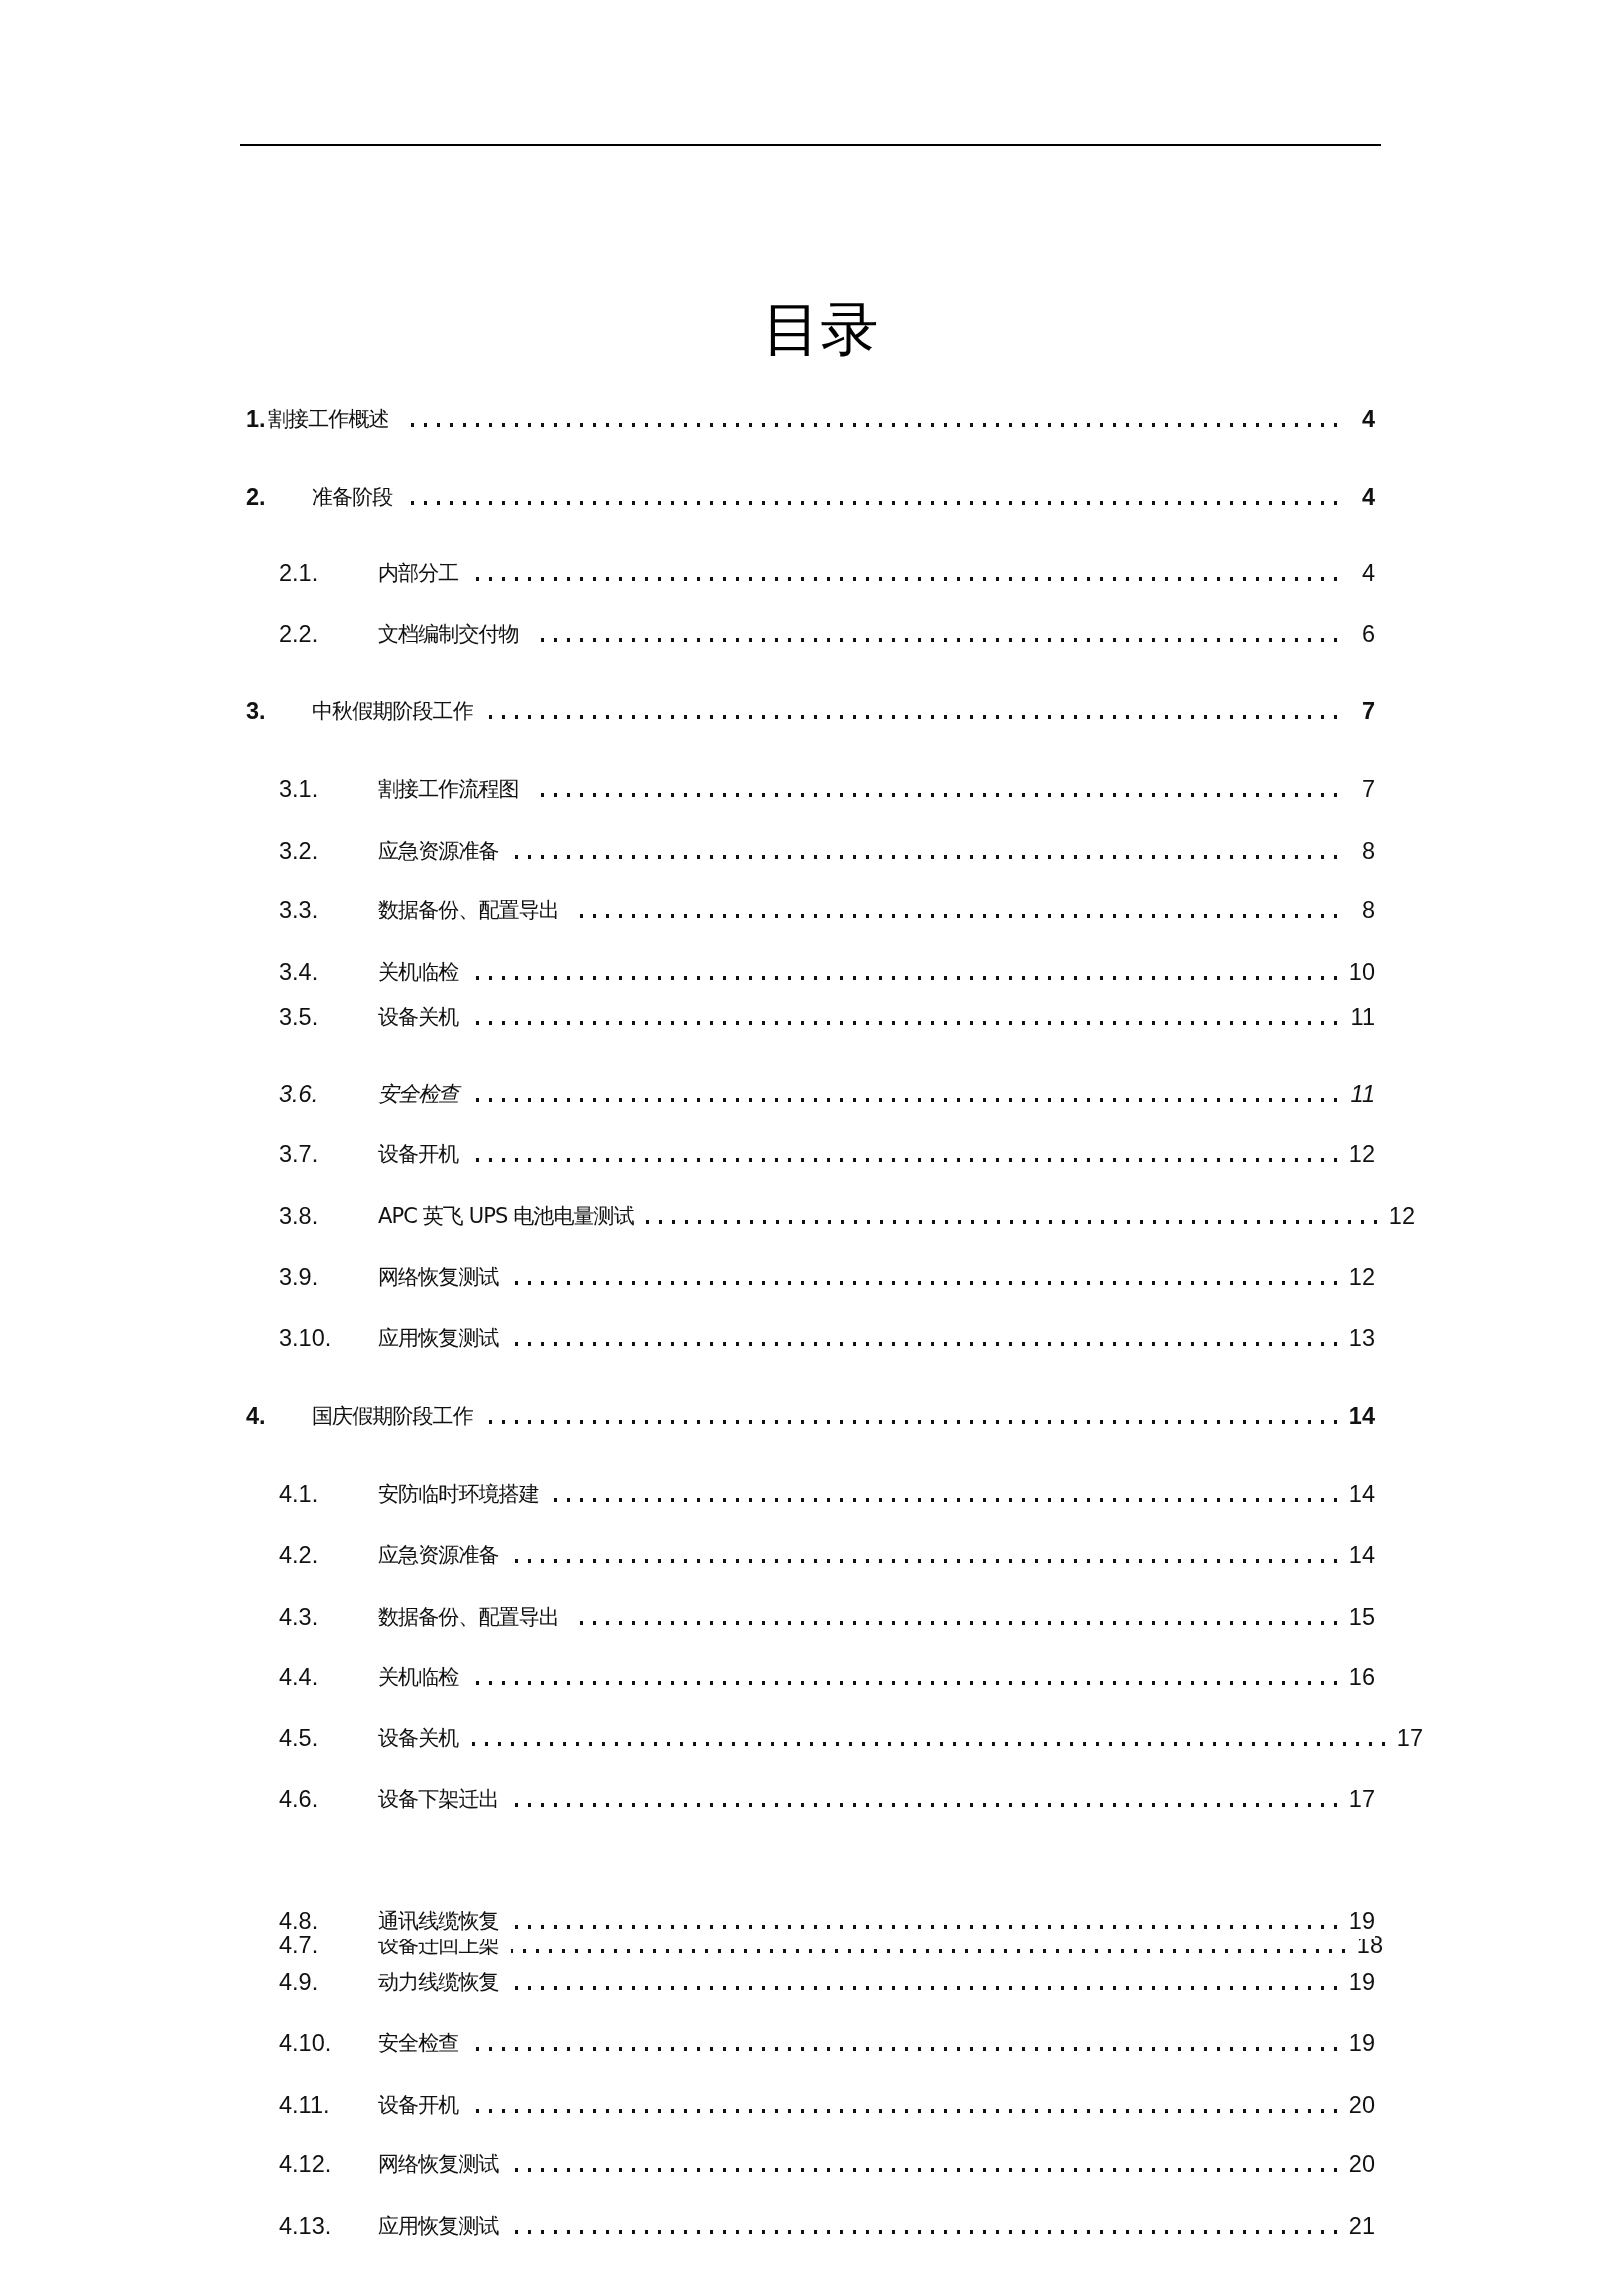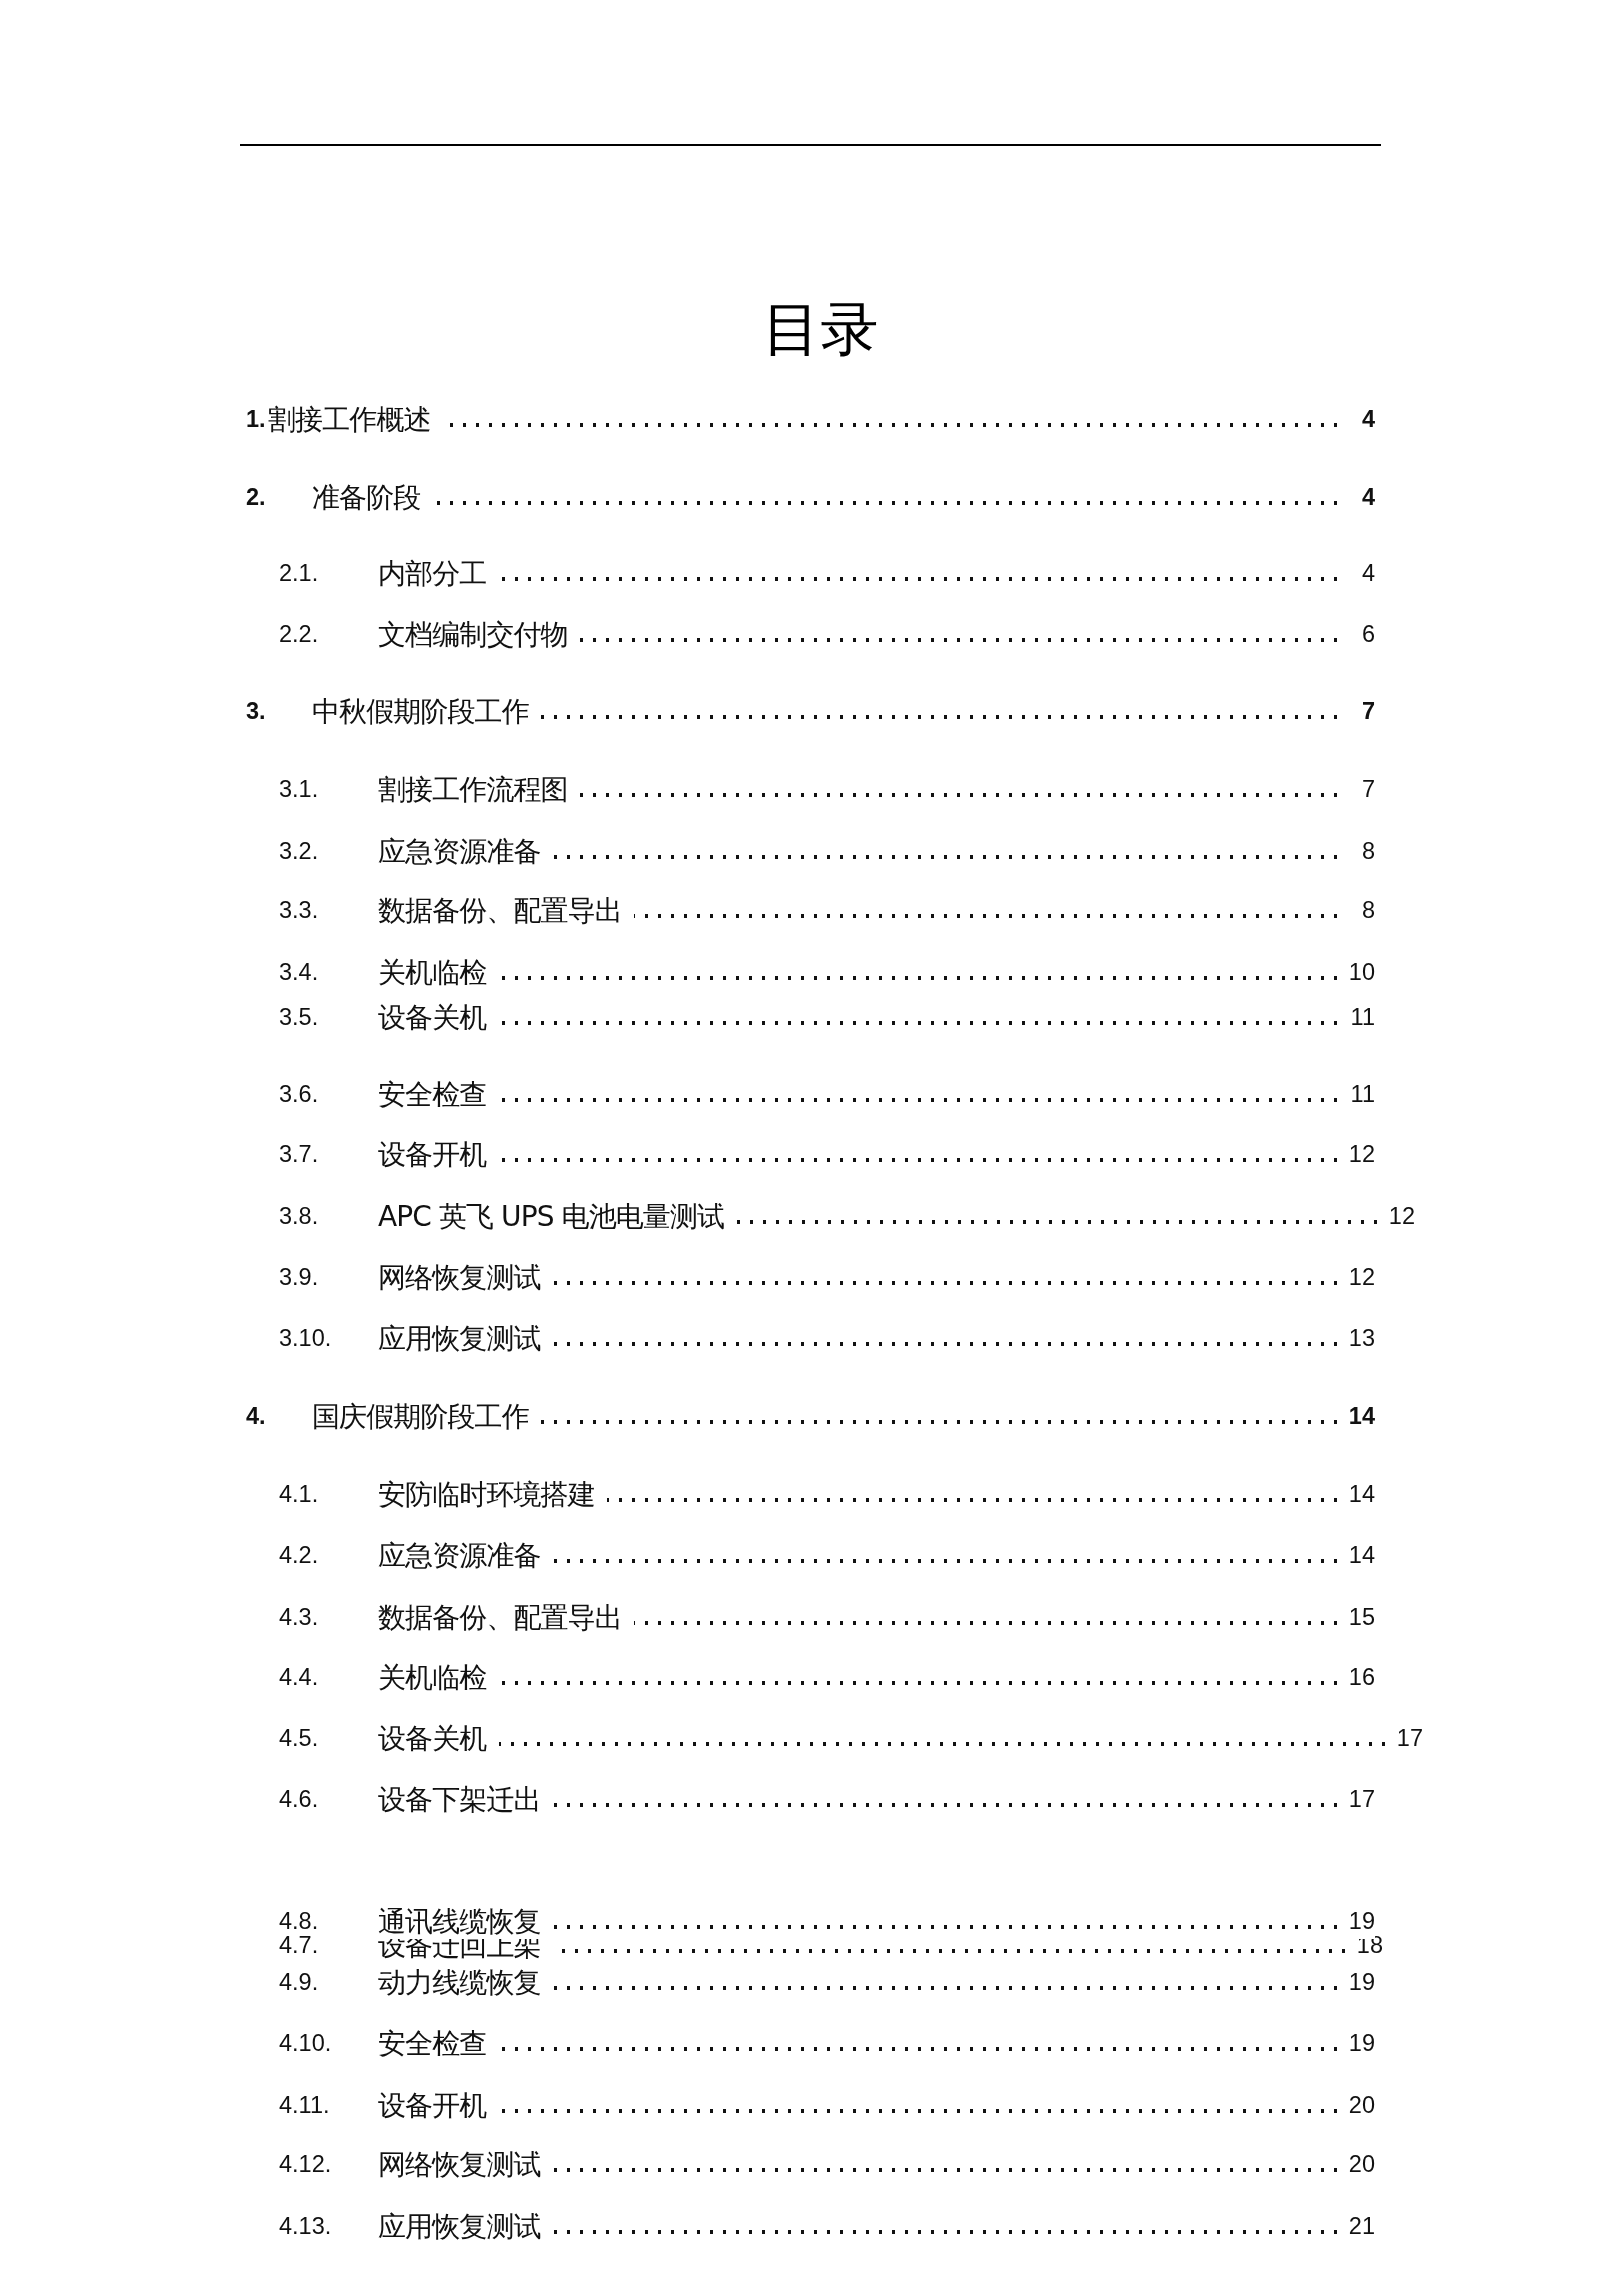--- a/index.html
+++ b/index.html
@@ -14,21 +14,21 @@
     position: absolute; left: 0; width: 1641px; top: 255px; text-align: center;
     font-family: "DejaVu Sans", sans-serif; font-size: 58px; line-height: 70px; font-weight: normal; color: #000;
   }
   .toc-row {
     position: absolute; left: 0; width: 1623px; height: 35px;
   }
   .toc-row .num, .toc-row .label, .toc-row .page {
     position: absolute; top: 0; line-height: 35px; white-space: nowrap;
   }
   .toc-row .num { font-size: 23.5px; }
-  .toc-row .label { font-family: "DejaVu Sans", sans-serif; font-size: 28px; letter-spacing: -0.9px; background: #fff; padding-right: 12.2px; z-index: 2; }
+  .toc-row .label { font-family: "DejaVu Sans", sans-serif; font-size: 21px; letter-spacing: -0.9px; background: #fff; padding-right: 12.2px; z-index: 2; }
   .toc-row .page { right: 248px; font-size: 23.5px; background: #fff; padding-left: 10.5px; z-index: 2; text-align: right; }
   .toc-row .leader {
     position: absolute; top: 21px; height: 3.5px; z-index: 1;
     background-image: radial-gradient(circle, #111 0 1.7px, transparent 1.9px);
     background-size: 13px 3.5px; background-repeat: repeat-x; background-position: right center;
   }
   .lvl1 .num { left: 246px; font-weight: bold; }
   .lvl1 .label { left: 312px; }
   .lvl1 .page { font-weight: bold; }
   .lvl1 .leader { left: 314px; right: 281px; }
@@ -98,21 +98,21 @@
     <span class="label">关机临检</span>
     <span class="leader"></span>
     <span class="page">10</span>
   </div>
     <div class="toc-row lvl2" style="top: 1000px;">
     <span class="num">3.5.</span>
     <span class="label">设备关机</span>
     <span class="leader"></span>
     <span class="page">11</span>
   </div>
-    <div class="toc-row lvl2" style="top: 1077px;">
+    <div class="toc-row lvl2" style="top: 1077px; font-style: italic;">
     <span class="num">3.6.</span>
     <span class="label">安全检查</span>
     <span class="leader"></span>
     <span class="page">11</span>
   </div>
     <div class="toc-row lvl2" style="top: 1137px;">
     <span class="num">3.7.</span>
     <span class="label">设备开机</span>
     <span class="leader"></span>
     <span class="page">12</span>

